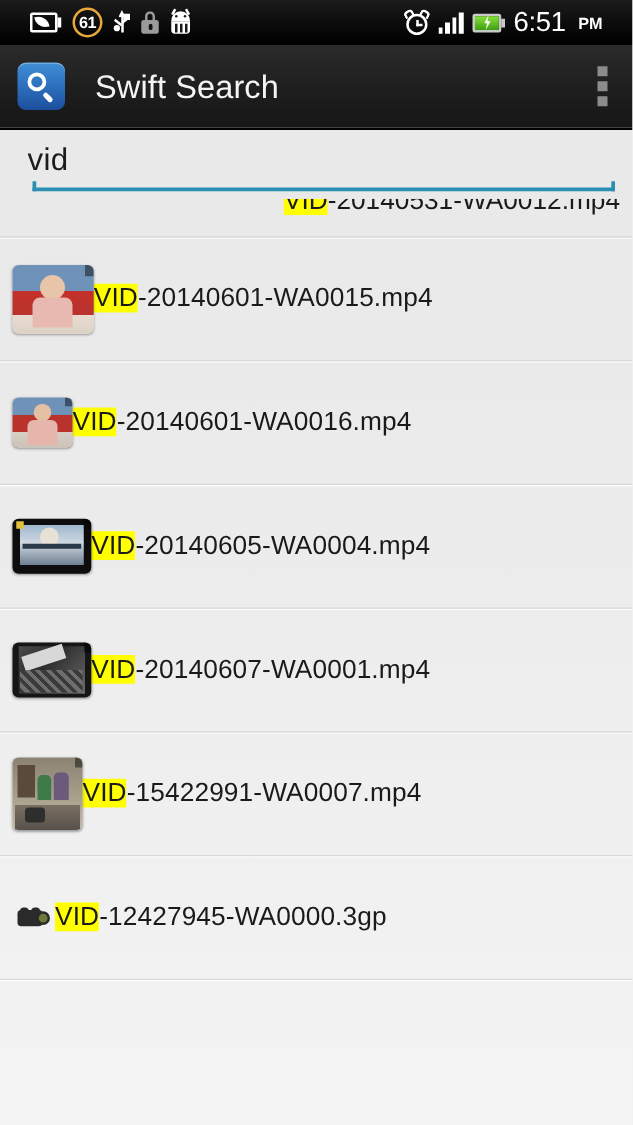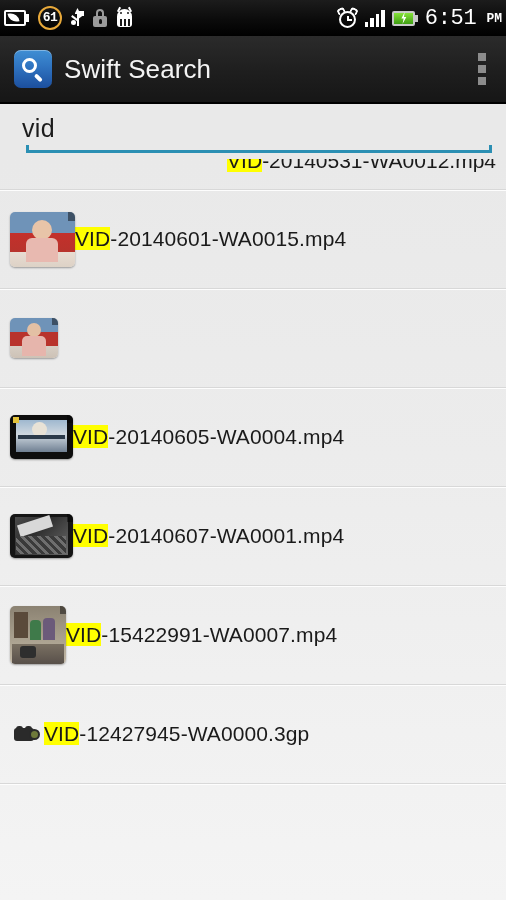--- a/index.html
+++ b/index.html
@@ -8,21 +8,21 @@
     font-family:"Liberation Sans", sans-serif;
     background:#f2f2f2;
     overflow:hidden;
   }
   #screen { position:relative; width:506px; height:900px; overflow:hidden; }
 
   
   .statusbar {
     position:relative; height:36px; width:100%;
     background:linear-gradient(180deg,#1c1c1c 0%,#0b0b0b 55%,#000 100%);
-    display:flex; align-items:center; padding:0 4px;font-family:Liberation Mono, monospace;
+    display:flex; align-items:center; padding:0 24px;
   }
   .sb-left { display:flex; align-items:center; gap:9px; }
   .sb-right { display:flex; align-items:center; gap:7px; margin-left:auto; }
 
   .icon-battery-leaf { position:relative; width:25px; height:16px; }
   .icon-battery-leaf .body {
     position:absolute; left:0; top:0; width:22px; height:16px;
     border:2px solid #fff; border-radius:2px;
   }
   .icon-battery-leaf .cap {
@@ -128,21 +128,21 @@
   .mag { position:relative; width:22px; height:22px; }
   .mag .ring {
     position:absolute; left:0; top:0; width:15px; height:15px;
     border:3px solid #fff; border-radius:50%;
   }
   .mag .handle {
     position:absolute; right:1px; bottom:1px; width:9px; height:3.5px;
     background:#fff; border-radius:2px; transform:rotate(45deg);
   }
   .app-title {
-    color:#f4f4f4; font-size:26px; margin-left:12px;
+    color:#f4f4f4; font-size:26px; margin-left:24px;
     font-weight:400; letter-spacing:0.1px;
   }
   .overflow { margin-left:auto; display:flex; flex-direction:column; gap:4px; padding:6px; }
   .overflow i { display:block; width:8px; height:8px; background:#8c8c8c; }
 
   
   .searchwrap {
     position:relative; height:55px; width:100%;
     background:#e9e9e9; padding:0 14px;
   }
@@ -316,20 +316,21 @@
       <span class="label"><span class="hl">VID</span><span>-20140601-WA0015.mp4</span></span>
     </div>
 
     <div class="row standard">
       <span class="thumb" style="width:48px;height:40px;background:
               linear-gradient(180deg,#6f93b8 0%,#6f93b8 35%,#b8332c 35%,#b8332c 70%,#d7cec4 70%,#cdc2b6 100%);">
         <span style="position:absolute;left:17px;top:5px;width:14px;height:14px;background:#e3c0a4;border-radius:50%;"></span>
         <span style="position:absolute;left:12px;top:18px;width:24px;height:20px;background:#e6b5ac;border-radius:5px 5px 0 0;"></span>
         <span class="corner" style="width:6px;height:7px;"></span>
       </span>
+      <span class="label"><span class="hl">VID</span><span>-20140601-WA0016.mp4</span></span>
     </div>
 
 
     <div class="row standard">
       <span class="thumb" style="width:63px;height:44px;background:#0d0d0d;">
         <span style="position:absolute;left:6px;top:5px;width:51px;height:32px;background:
               linear-gradient(180deg,#9fb8cf 0%,#cfd8e0 45%,#6f7f92 100%);"></span>
         <span style="position:absolute;left:22px;top:7px;width:15px;height:15px;background:#e8e2d6;border-radius:50%;"></span>
         <span style="position:absolute;left:8px;top:20px;width:47px;height:4px;background:#2b3a4a;"></span>
         <span style="position:absolute;left:3px;top:2px;width:6px;height:6px;background:#e2c23a;"></span>

